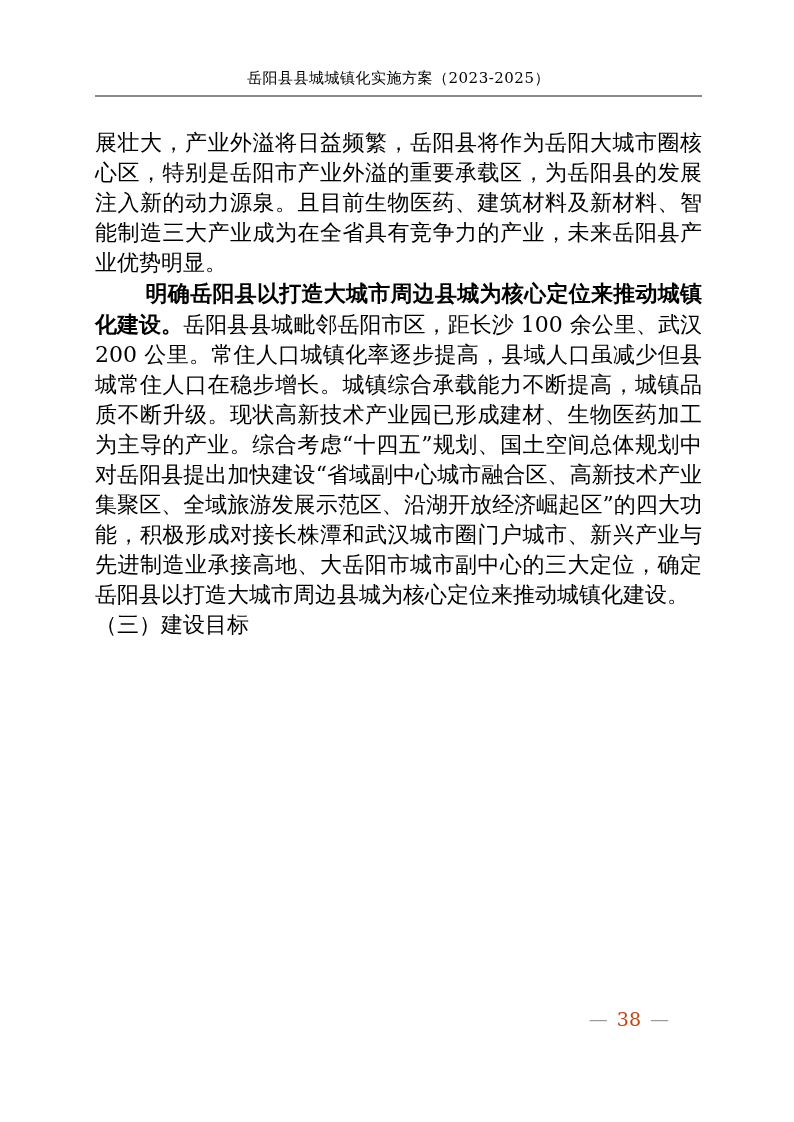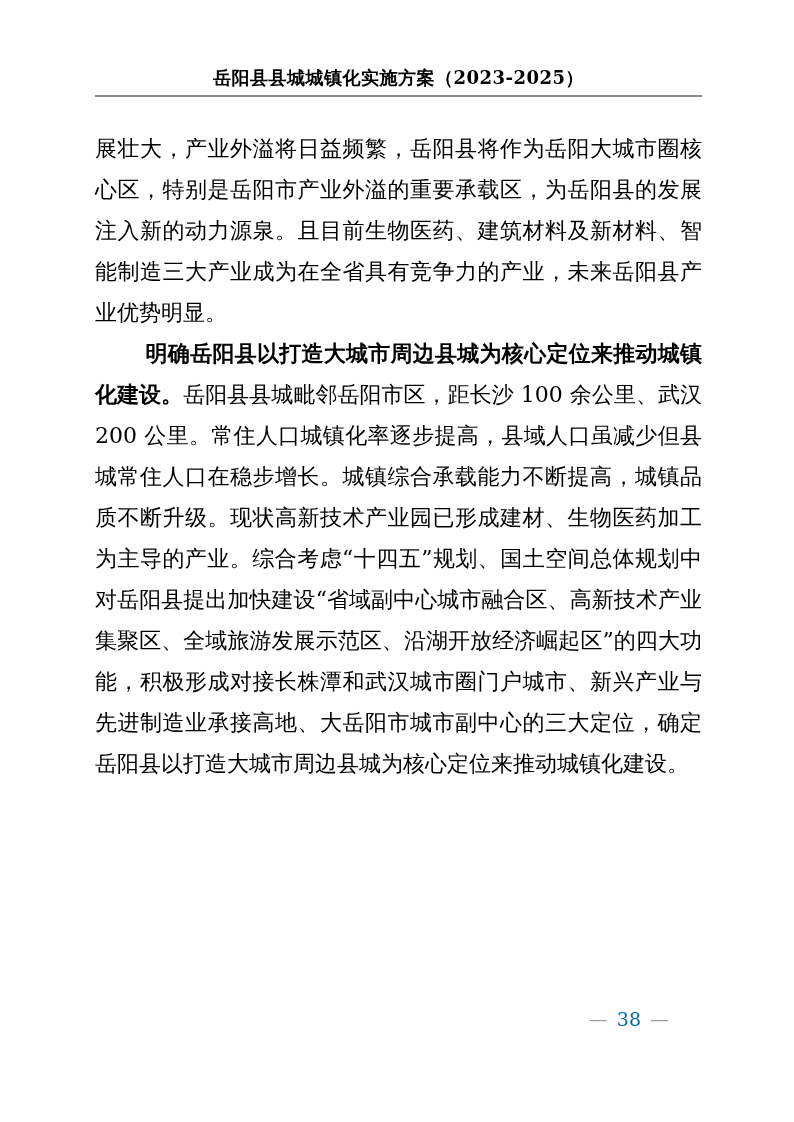--- a/index.html
+++ b/index.html
@@ -20,40 +20,40 @@
   .page-header {
     position: absolute;
     top: 68px;
     left: 95px;
     width: 607px;
     text-align: center;
     padding-bottom: 7px;
     border-bottom: 2px solid #8a8a8a;
   }
   .page-header .header-title {
-    font-size: 18px;
+    font-size: 15px;
     line-height: 20px;
-    font-weight: bold;
+    font-weight: normal;
     letter-spacing: 0.5px;
   }
   
   .content {
     position: absolute;
     top: 128px;
     left: 95px;
     width: 607px;
     font-size: 22px;
     line-height: 41px;
     text-align: justify;
   }
   .content p, .content h2, .content h3 {
     margin: 0;
     padding: 0;
     font-size: 22px;
-    line-height: 41px;
+    line-height: 30px;
     font-weight: normal;
     text-align: justify;
   }
   .indent-2 { text-indent: 2.3em; }
   .heading-numbered {
     font-weight: bold;
     text-indent: 51px;
   }
   .heading-section {
     font-weight: bold;
@@ -66,38 +66,39 @@
     right: 116px;
     font-size: 19px;
     line-height: 26px;
     white-space: nowrap;
   }
   .page-footer .dash {
     color: #9a9a9a;
     padding: 0 9px;
   }
   .page-footer .page-number {
-    color: #0369a1;
+    color: #c2410c;
   }
 </style>
 </head>
 <body>
 
 <div class="page">
 
   <div class="page-header">
     <div class="header-title">岳阳县县城城镇化实施方案（2023-2025）</div>
   </div>
 
   <div class="content">
 
     <p>展壮大，产业外溢将日益频繁，岳阳县将作为岳阳大城市圈核心区，特别是岳阳市产业外溢的重要承载区，为岳阳县的发展注入新的动力源泉。且目前生物医药、建筑材料及新材料、智能制造三大产业成为在全省具有竞争力的产业，未来岳阳县产业优势明显。</p>
 
 
     <p class="indent-2"><span class="bold-lead">明确岳阳县以打造大城市周边县城为核心定位来推动城镇化建设。</span><span>岳阳县县城毗邻岳阳市区，距长沙 100 余公里、武汉 200 公里。常住人口城镇化率逐步提高，县域人口虽减少但县城常住人口在稳步增长。城镇综合承载能力不断提高，城镇品质不断升级。现状高新技术产业园已形成建材、生物医药加工为主导的产业。综合考虑“十四五”规划、国土空间总体规划中对岳阳县提出加快建设“省域副中心城市融合区、高新技术产业集聚区、全域旅游发展示范区、沿湖开放经济崛起区”的四大功能，积极形成对接长株潭和武汉城市圈门户城市、新兴产业与先进制造业承接高地、大岳阳市城市副中心的三大定位，确定岳阳县以打造大城市周边县城为核心定位来推动城镇化建设。</span></p>
 
+    <h2 class="heading-section">（三）建设目标</h2>
 
 
   </div>
 
   <div class="page-footer"><span class="dash">—</span><span class="page-number">38</span><span class="dash">—</span></div>
 
 </div>
 
 </body></html>

